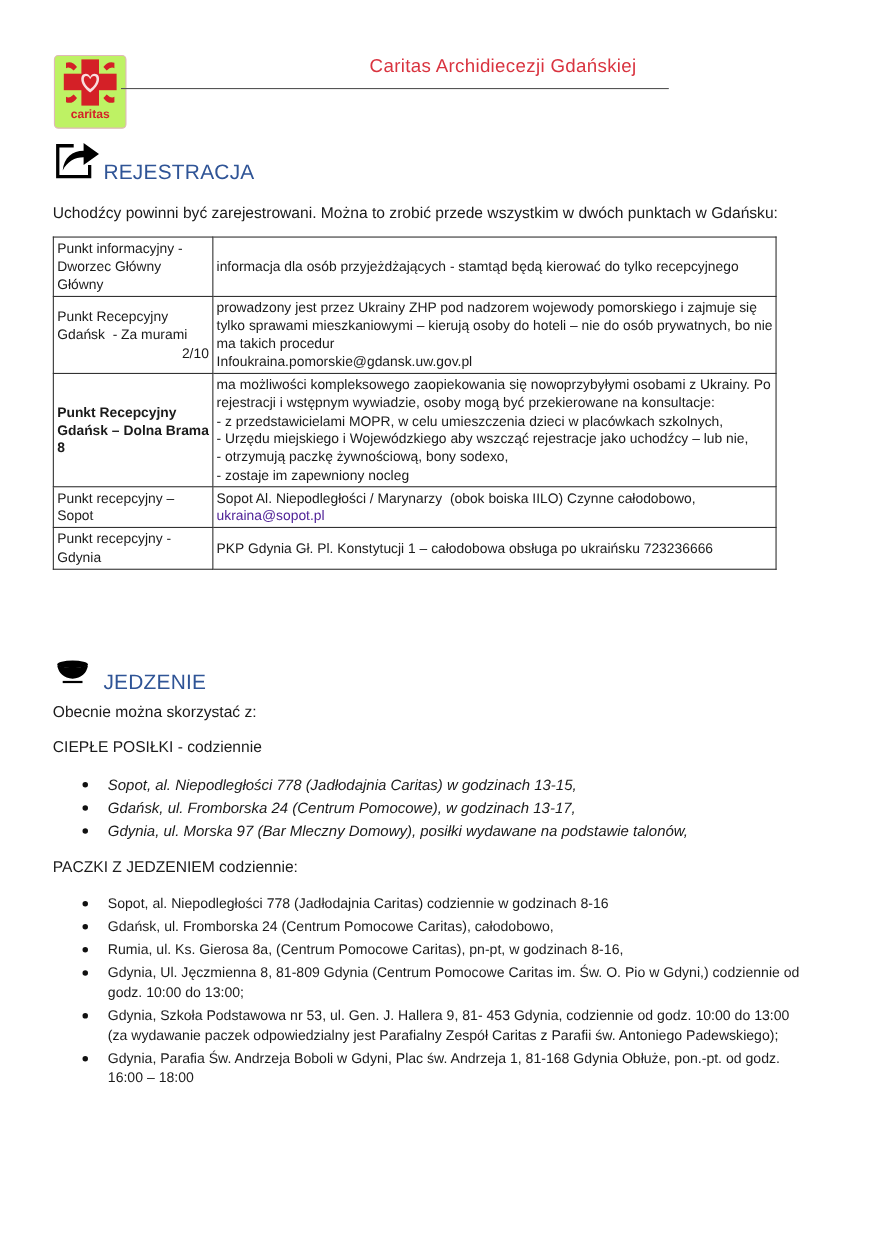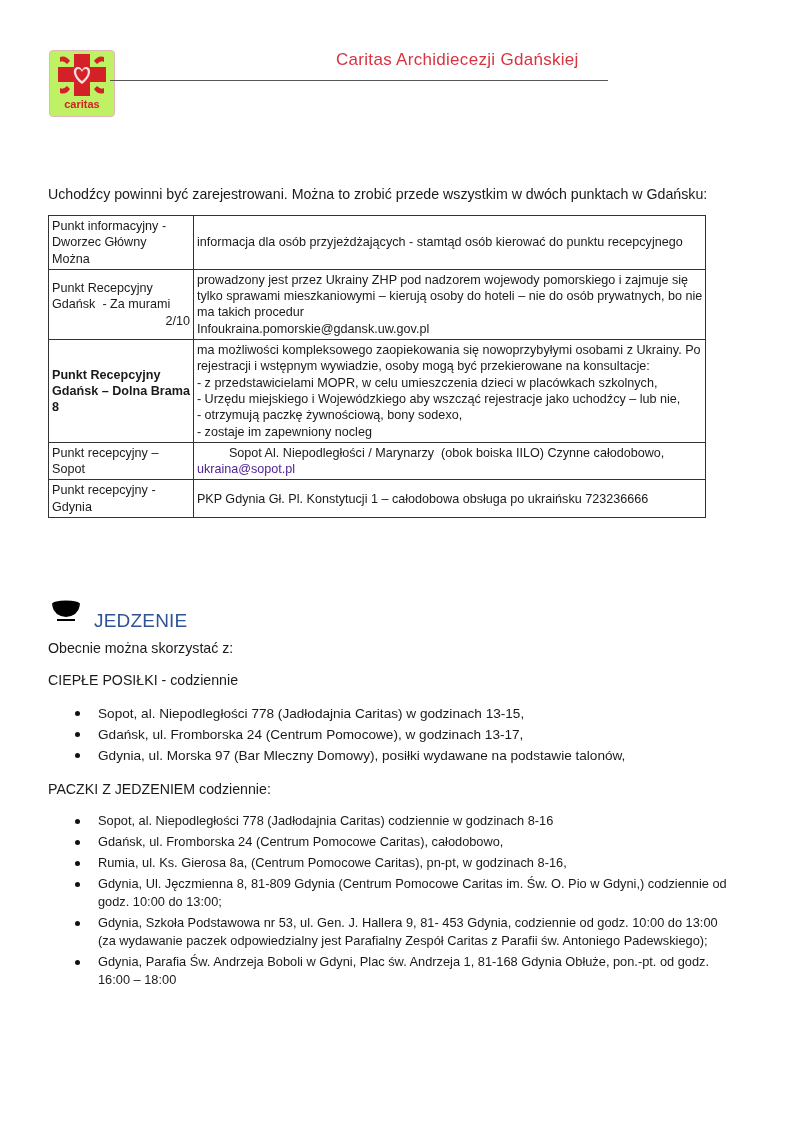--- a/index.html
+++ b/index.html
@@ -55,33 +55,42 @@
       <path d="M10 42 q6 2 10 -4 l-3 -3 q-4 4 -7 2z" fill="#d42027"></path>
       <path d="M54 42 q-6 2 -10 -4 l3 -3 q4 4 7 2z" fill="#d42027"></path>
       <path d="M32 33 C22 26 22 16 28 16 C30 16 31 17 32 19 C33 17 34 16 36 16 C42 16 42 26 32 33z" fill="#fff" opacity="0.85"></path>
       <path d="M32 30 C25 25 25 18 28.5 18 C30 18 31 19 32 21 C33 19 34 18 35.5 18 C39 18 39 25 32 30z" fill="#d42027"></path>
     </svg>
     <div class="logo-text">caritas</div>
   </div>
   <div class="org-title">Caritas Archidiecezji Gdańskiej</div>
   <div class="header-rule"></div>
 
+  <div class="section-head" style="top:125px;">
+    <div class="icon">
+      <svg width="44" height="40" viewBox="0 0 44 40">
+        <path d="M3 6 h16 v3 h-13 v25 h26 v-9 h3 v12 h-32z" fill="#000"></path>
+        <path d="M9 30 C10 18 18 12 28 12 L28 5 L42 15 L28 25 L28 18 C20 18 13 22 9 30z" fill="#000"></path>
+      </svg>
+    </div>
+    <div class="section-title">REJESTRACJA</div>
+  </div>
 
   <div class="para" style="top:186px;">Uchodźcy powinni być zarejestrowani. Można to zrobić przede wszystkim w dwóch punktach w Gdańsku:</div>
 
   <table class="reg">
     <tbody id="reg-body">
         <tr>
           <td class="k">
             <div style="white-space: pre;">Punkt informacyjny -</div>
             <div style="white-space: pre;">Dworzec Główny</div>
-            <div style="white-space: pre;">Można</div>
+            <div style="white-space: pre;">Główny</div>
           </td>
           <td>
-            <div style="white-space: pre;">informacja dla osób przyjeżdżających - stamtąd osób kierować do punktu recepcyjnego</div>
+            <div style="white-space: pre;">informacja dla osób przyjeżdżających - stamtąd będą kierować do tylko recepcyjnego</div>
           </td>
         </tr>
         <tr>
           <td class="k">
             <div style="white-space: pre;">Punkt Recepcyjny</div>
             <div style="white-space: pre;">Gdańsk  - Za murami</div>
             <div style="white-space: pre; text-align: right;">2/10</div>
           </td>
           <td>
             <div style="white-space: pre;">prowadzony jest przez Ukrainy ZHP pod nadzorem wojewody pomorskiego i zajmuje się</div>
@@ -103,21 +112,21 @@
             <div style="white-space: pre;">- Urzędu miejskiego i Wojewódzkiego aby wszcząć rejestracje jako uchodźcy – lub nie,</div>
             <div style="white-space: pre;">- otrzymują paczkę żywnościową, bony sodexo,</div>
             <div style="white-space: pre;">- zostaje im zapewniony nocleg</div>
           </td>
         </tr>
         <tr>
           <td class="k">
             <div style="white-space: pre;">Punkt recepcyjny –</div>
             <div style="white-space: pre;">Sopot</div>
           </td>
-          <td><div style="white-space: pre; margin-left: 32px;">Sopot Al. Niepodległości / Marynarzy  (obok boiska IILO) Czynne całodobowo,</div><a class="link">ukraina@sopot.pl</a></td>
+          <td><div style="white-space: pre;">Sopot Al. Niepodległości / Marynarzy  (obok boiska IILO) Czynne całodobowo,</div><a class="link">ukraina@sopot.pl</a></td>
         </tr>
         <tr>
           <td class="k">
             <div style="white-space: pre;">Punkt recepcyjny -</div>
             <div style="white-space: pre;">Gdynia</div>
           </td>
           <td>
             <div style="white-space: pre;">PKP Gdynia Gł. Pl. Konstytucji 1 – całodobowa obsługa po ukraińsku 723236666</div>
           </td>
         </tr>
@@ -131,21 +140,21 @@
         <path d="M4 17 Q6 28 18 29 Q30 28 32 17 Q18 21 4 17z" fill="#000"></path>
         <rect x="9" y="31" width="18" height="2" fill="#000"></rect>
       </svg>
     </div>
     <div class="section-title">JEDZENIE</div>
   </div>
 
   <div class="para" style="top:640px;">Obecnie można skorzystać z:</div>
   <div class="para" style="top:672px;">CIEPŁE POSIŁKI - codziennie</div>
 
-  <ul class="bul" style="top:703px;" id="hot-list">
+  <ul class="bul" style="top:703px;font-style:italic;" id="hot-list">
       <li>Sopot, al. Niepodległości 778 (Jadłodajnia Caritas) w godzinach 13-15,</li>
       <li>Gdańsk, ul. Fromborska 24 (Centrum Pomocowe), w godzinach 13-17,</li>
       <li>Gdynia, ul. Morska 97 (Bar Mleczny Domowy), posiłki wydawane na podstawie talonów,</li>
     </ul>
 
   <div class="para" style="top:781px;">PACZKI Z JEDZENIEM codziennie:</div>
 
   <ul class="bul small" style="top:812px;" id="pkg-list">
       <li>
         <div style="white-space: nowrap;">Sopot, al. Niepodległości 778 (Jadłodajnia Caritas) codziennie w godzinach 8-16</div>

